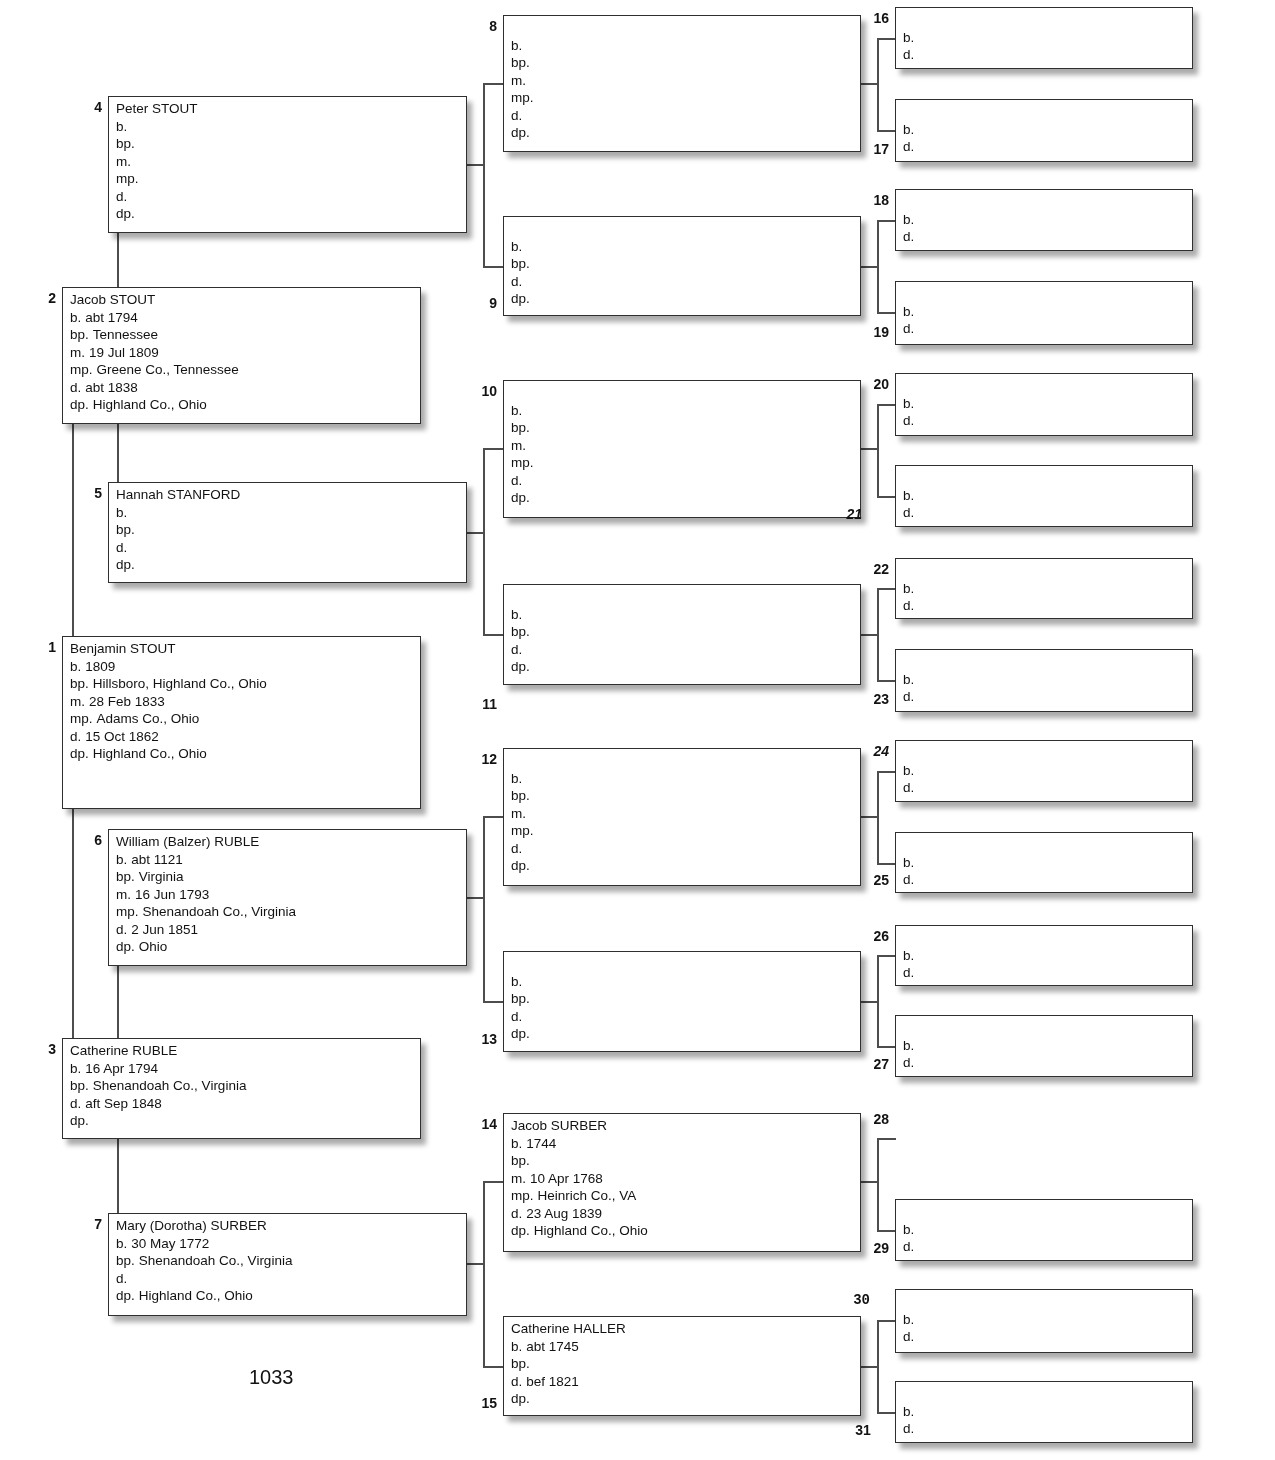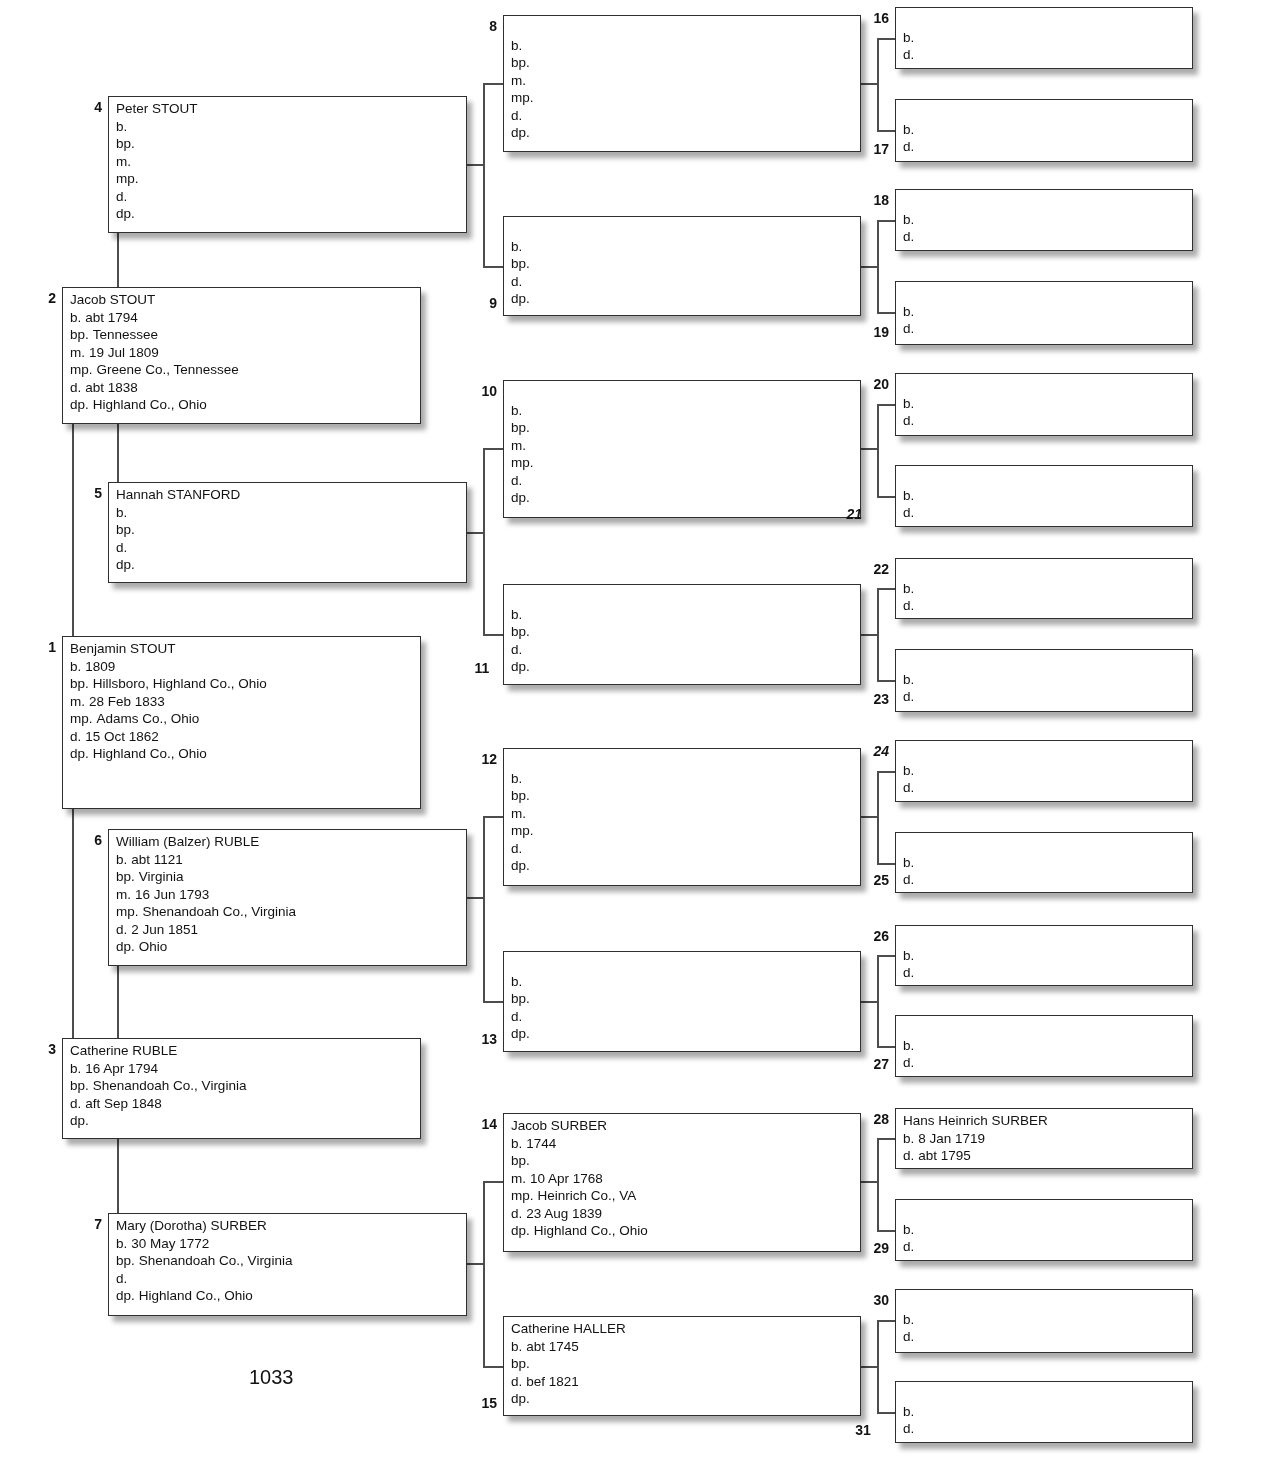--- a/index.html
+++ b/index.html
@@ -172,21 +172,21 @@
       <div class="pline"><span class="lb">dp.</span><span class="vl"></span></div>
     </div>
     <div class="pnum" style="left: 467px; top: 383px;">10</div>
     <div class="pbox" style="left: 503px; top: 584px; width: 358px; height: 101px;">
       <div class="pname"></div>
       <div class="pline"><span class="lb">b.</span><span class="vl"></span></div>
       <div class="pline"><span class="lb">bp.</span><span class="vl"></span></div>
       <div class="pline"><span class="lb">d.</span><span class="vl"></span></div>
       <div class="pline"><span class="lb">dp.</span><span class="vl"></span></div>
     </div>
-    <div class="pnum" style="left: 467px; top: 660px; text-align: center;">11</div>
+    <div class="pnum" style="left: 467px; top: 696px;">11</div>
     <div class="pbox" style="left: 503px; top: 748px; width: 358px; height: 138px;">
       <div class="pname"></div>
       <div class="pline"><span class="lb">b.</span><span class="vl"></span></div>
       <div class="pline"><span class="lb">bp.</span><span class="vl"></span></div>
       <div class="pline"><span class="lb">m.</span><span class="vl"></span></div>
       <div class="pline"><span class="lb">mp.</span><span class="vl"></span></div>
       <div class="pline"><span class="lb">d.</span><span class="vl"></span></div>
       <div class="pline"><span class="lb">dp.</span><span class="vl"></span></div>
     </div>
     <div class="pnum" style="left: 467px; top: 751px;">12</div>
@@ -281,37 +281,32 @@
       <div class="pline"><span class="lb">b.</span><span class="vl"></span></div>
       <div class="pline"><span class="lb">d.</span><span class="vl"></span></div>
     </div>
     <div class="pnum" style="left: 859px; top: 928px;">26</div>
     <div class="pbox" style="left: 895px; top: 1015px; width: 298px; height: 62px;">
       <div class="pname"></div>
       <div class="pline"><span class="lb">b.</span><span class="vl"></span></div>
       <div class="pline"><span class="lb">d.</span><span class="vl"></span></div>
     </div>
     <div class="pnum" style="left: 859px; top: 1056px;">27</div>
-    <div class="pbox" style="left: 895px; top: 1108px; width: 298px; height: 61px;">
-      <div class="pname">Hans Heinrich SURBER</div>
-      <div class="pline"><span class="lb">b.</span><span class="vl">8 Jan 1719</span></div>
-      <div class="pline"><span class="lb">d.</span><span class="vl">abt 1795</span></div>
-    </div>
     <div class="pnum" style="left: 859px; top: 1111px;">28</div>
     <div class="pbox" style="left: 895px; top: 1199px; width: 298px; height: 62px;">
       <div class="pname"></div>
       <div class="pline"><span class="lb">b.</span><span class="vl"></span></div>
       <div class="pline"><span class="lb">d.</span><span class="vl"></span></div>
     </div>
     <div class="pnum" style="left: 859px; top: 1240px;">29</div>
     <div class="pbox" style="left: 895px; top: 1289px; width: 298px; height: 64px;">
       <div class="pname"></div>
       <div class="pline"><span class="lb">b.</span><span class="vl"></span></div>
       <div class="pline"><span class="lb">d.</span><span class="vl"></span></div>
     </div>
-    <div class="pnum" style="left: 859px; top: 1292px;">30</div>
+    <div class="pnum" style="left: 840px; top: 1292px; font-family: Liberation Mono, monospace;">30</div>
     <div class="pbox" style="left: 895px; top: 1381px; width: 298px; height: 62px;">
       <div class="pname"></div>
       <div class="pline"><span class="lb">b.</span><span class="vl"></span></div>
       <div class="pline"><span class="lb">d.</span><span class="vl"></span></div>
     </div>
     <div class="pnum" style="left: 848px; top: 1422px; text-align: center;">31</div>
   </div>
 
 </body></html>

